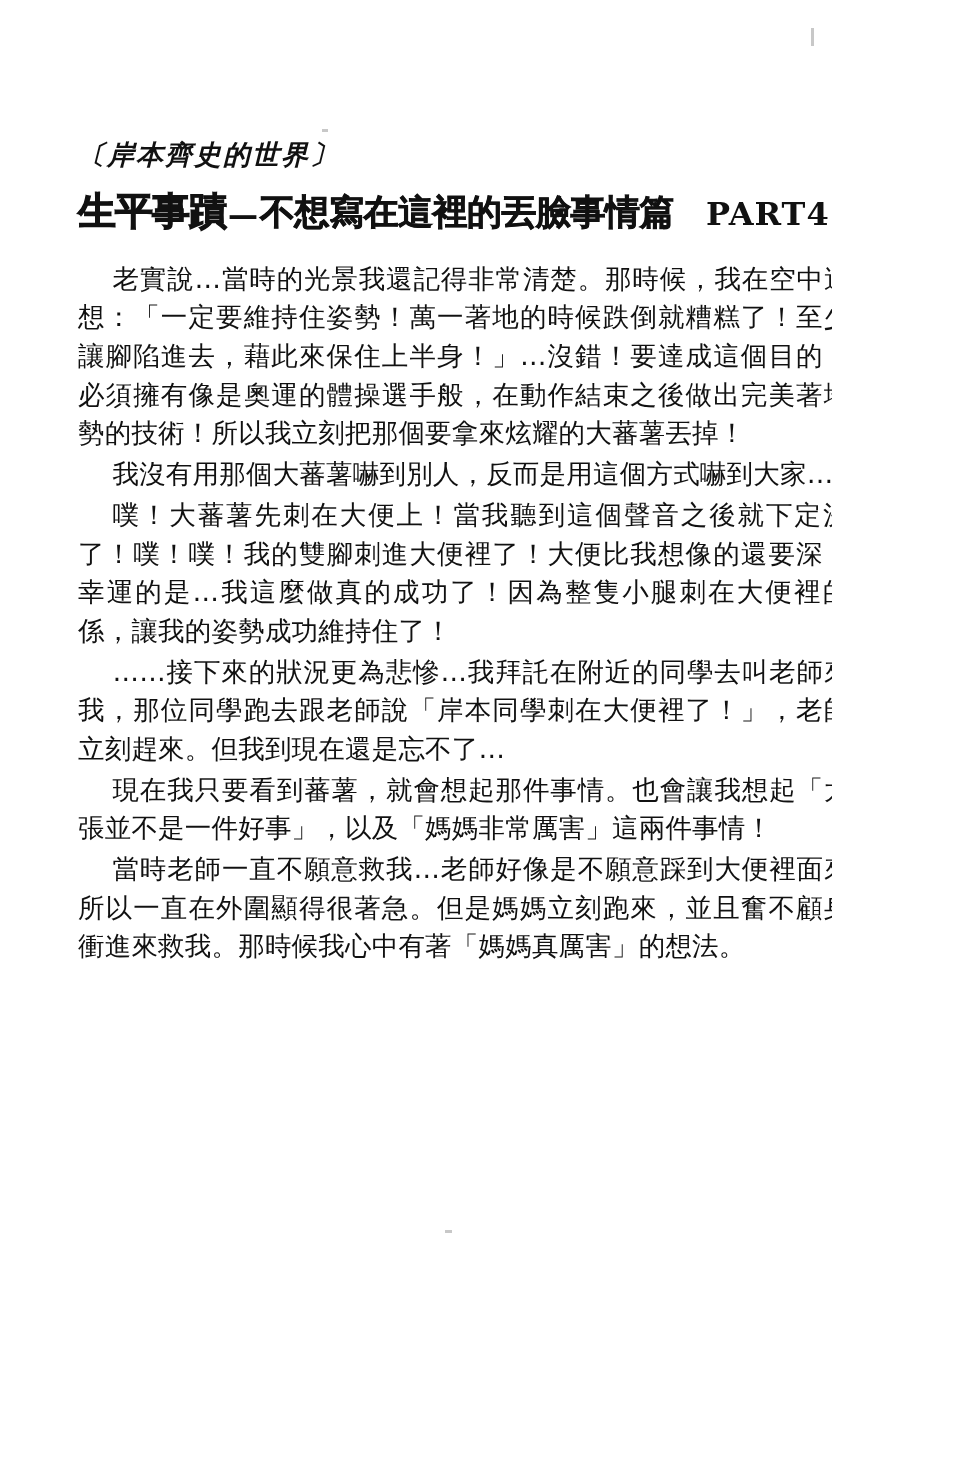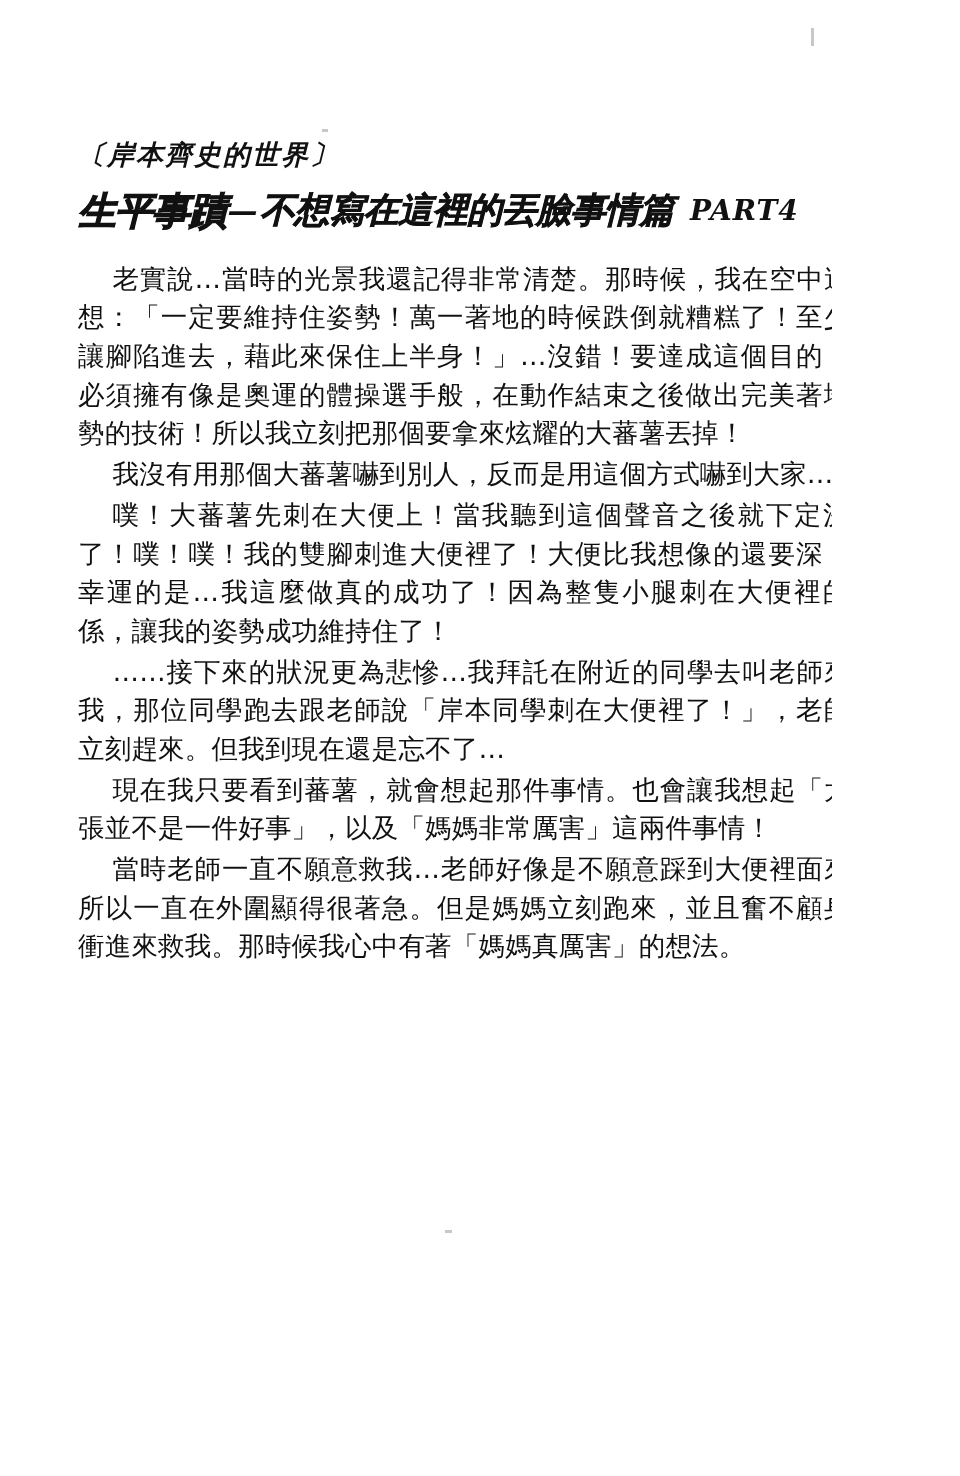--- a/index.html
+++ b/index.html
@@ -40,24 +40,23 @@
     font-size: 27px;
     letter-spacing: 2px;
     margin: 0 0 22px 0;
     line-height: 1.1;
     white-space: nowrap;
   }
 
   
   .headline {
     display: flex;
-    align-items: center;
+    align-items: flex-end;
     margin: 0 0 30px 0;
     white-space: nowrap;
-    font-style: italic;
   }
   .headline .big {
     font-family: "DejaVu Sans", "Liberation Sans", sans-serif;
     font-weight: bold;
     font-size: 38px;
     letter-spacing: -1px;
     -webkit-text-stroke: 1.1px #111;
     line-height: 1;
   }
   .headline .dash {
@@ -69,23 +68,23 @@
   .headline .mid {
     font-weight: bold;
     font-size: 35px;
     letter-spacing: -0.5px;
     -webkit-text-stroke: 0.7px #111;
     line-height: 1;
   }
   .headline .part {
     font-family: "DejaVu Serif", "Liberation Serif", serif;
     font-weight: bold;
-    font-size: 28px;
+    font-size: 32px;
     letter-spacing: 1px;
-    margin-left: 16px;
+    margin-left: 32px;
     line-height: 1;
   }
 
   
   .body-text {
   }
   .body-text p {
     margin: 0 0 2px 0;
     font-size: 26.5px;
     line-height: 1.46;

